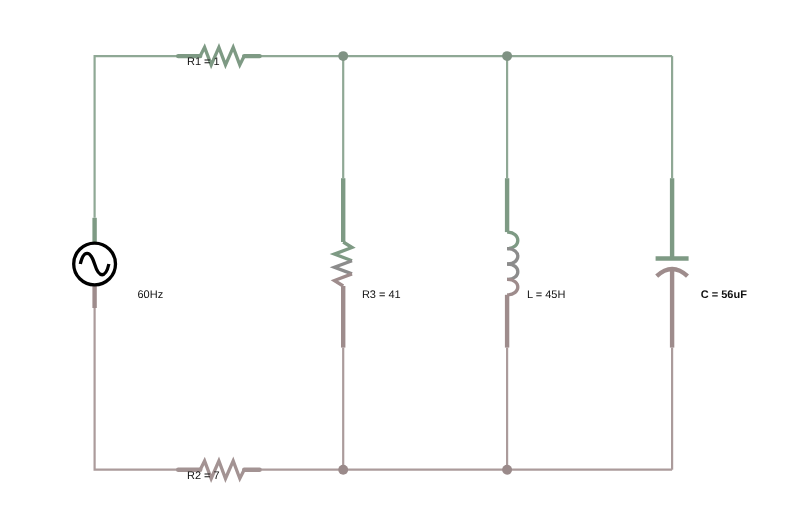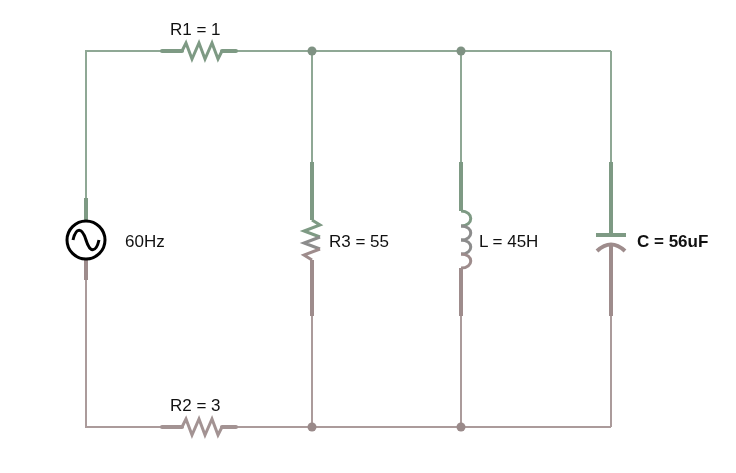--- a/index.html
+++ b/index.html
@@ -1,20 +1,20 @@
 <!DOCTYPE html>
 <html><head>
 <meta charset="utf-8">
 <style>
   html, body { margin: 0; padding: 0; background: #ffffff; }
   body { width: 736px; height: 473px; overflow: hidden; position: relative;
          font-family: "Liberation Sans", sans-serif; }
   #canvas { position: absolute; left: 0; top: 0; }
-  .label { position: absolute; font-size: 17px; color: #111; white-space: nowrap;
-           font-family: "Liberation Sans", sans-serif; }
+  .label { position: absolute; font-size: 10px; color: #111; white-space: nowrap;
+           font-family: "Liberation Sans", sans-serif; margin-top: 31px; }
 </style>
 </head>
 <body>
 
 <svg id="canvas" width="736" height="473" viewBox="0 0 736 473" xmlns="http://www.w3.org/2000/svg">
 
   <g stroke="#8fa895" stroke-width="2" fill="none">
     <polyline points="86,198 86,51 162,51"></polyline>
     <line x1="236" y1="51" x2="611" y2="51"></line>
     <line x1="611" y1="51" x2="611" y2="162"></line>
@@ -73,17 +73,17 @@
     <line x1="611" y1="245" x2="611" y2="316" stroke="#9e8c8c" stroke-width="4"></line>
   </g>
 
   <circle cx="312" cy="51" r="4.5" fill="#7f9283"></circle>
   <circle cx="461" cy="51" r="4.5" fill="#7f9283"></circle>
   <circle cx="312" cy="427" r="4.5" fill="#9a8a8a"></circle>
   <circle cx="461" cy="427" r="4.5" fill="#9a8a8a"></circle>
 </svg>
 
 <div class="label" style="left:170px; top:20px;">R1 = 1</div>
-<div class="label" style="left:170px; top:396px;">R2 = 3</div>
+<div class="label" style="left:170px; top:396px;">R2 = 7</div>
 <div class="label" style="left:125px; top:232px;">60Hz</div>
-<div class="label" style="left:329px; top:232px;">R3 = 55</div>
+<div class="label" style="left:329px; top:232px;">R3 = 41</div>
 <div class="label" style="left:479px; top:232px;text-align:center;">L = 45H</div>
 <div class="label" style="left:637px; top:232px;font-weight:bold;">C = 56uF</div>
 
 </body></html>

